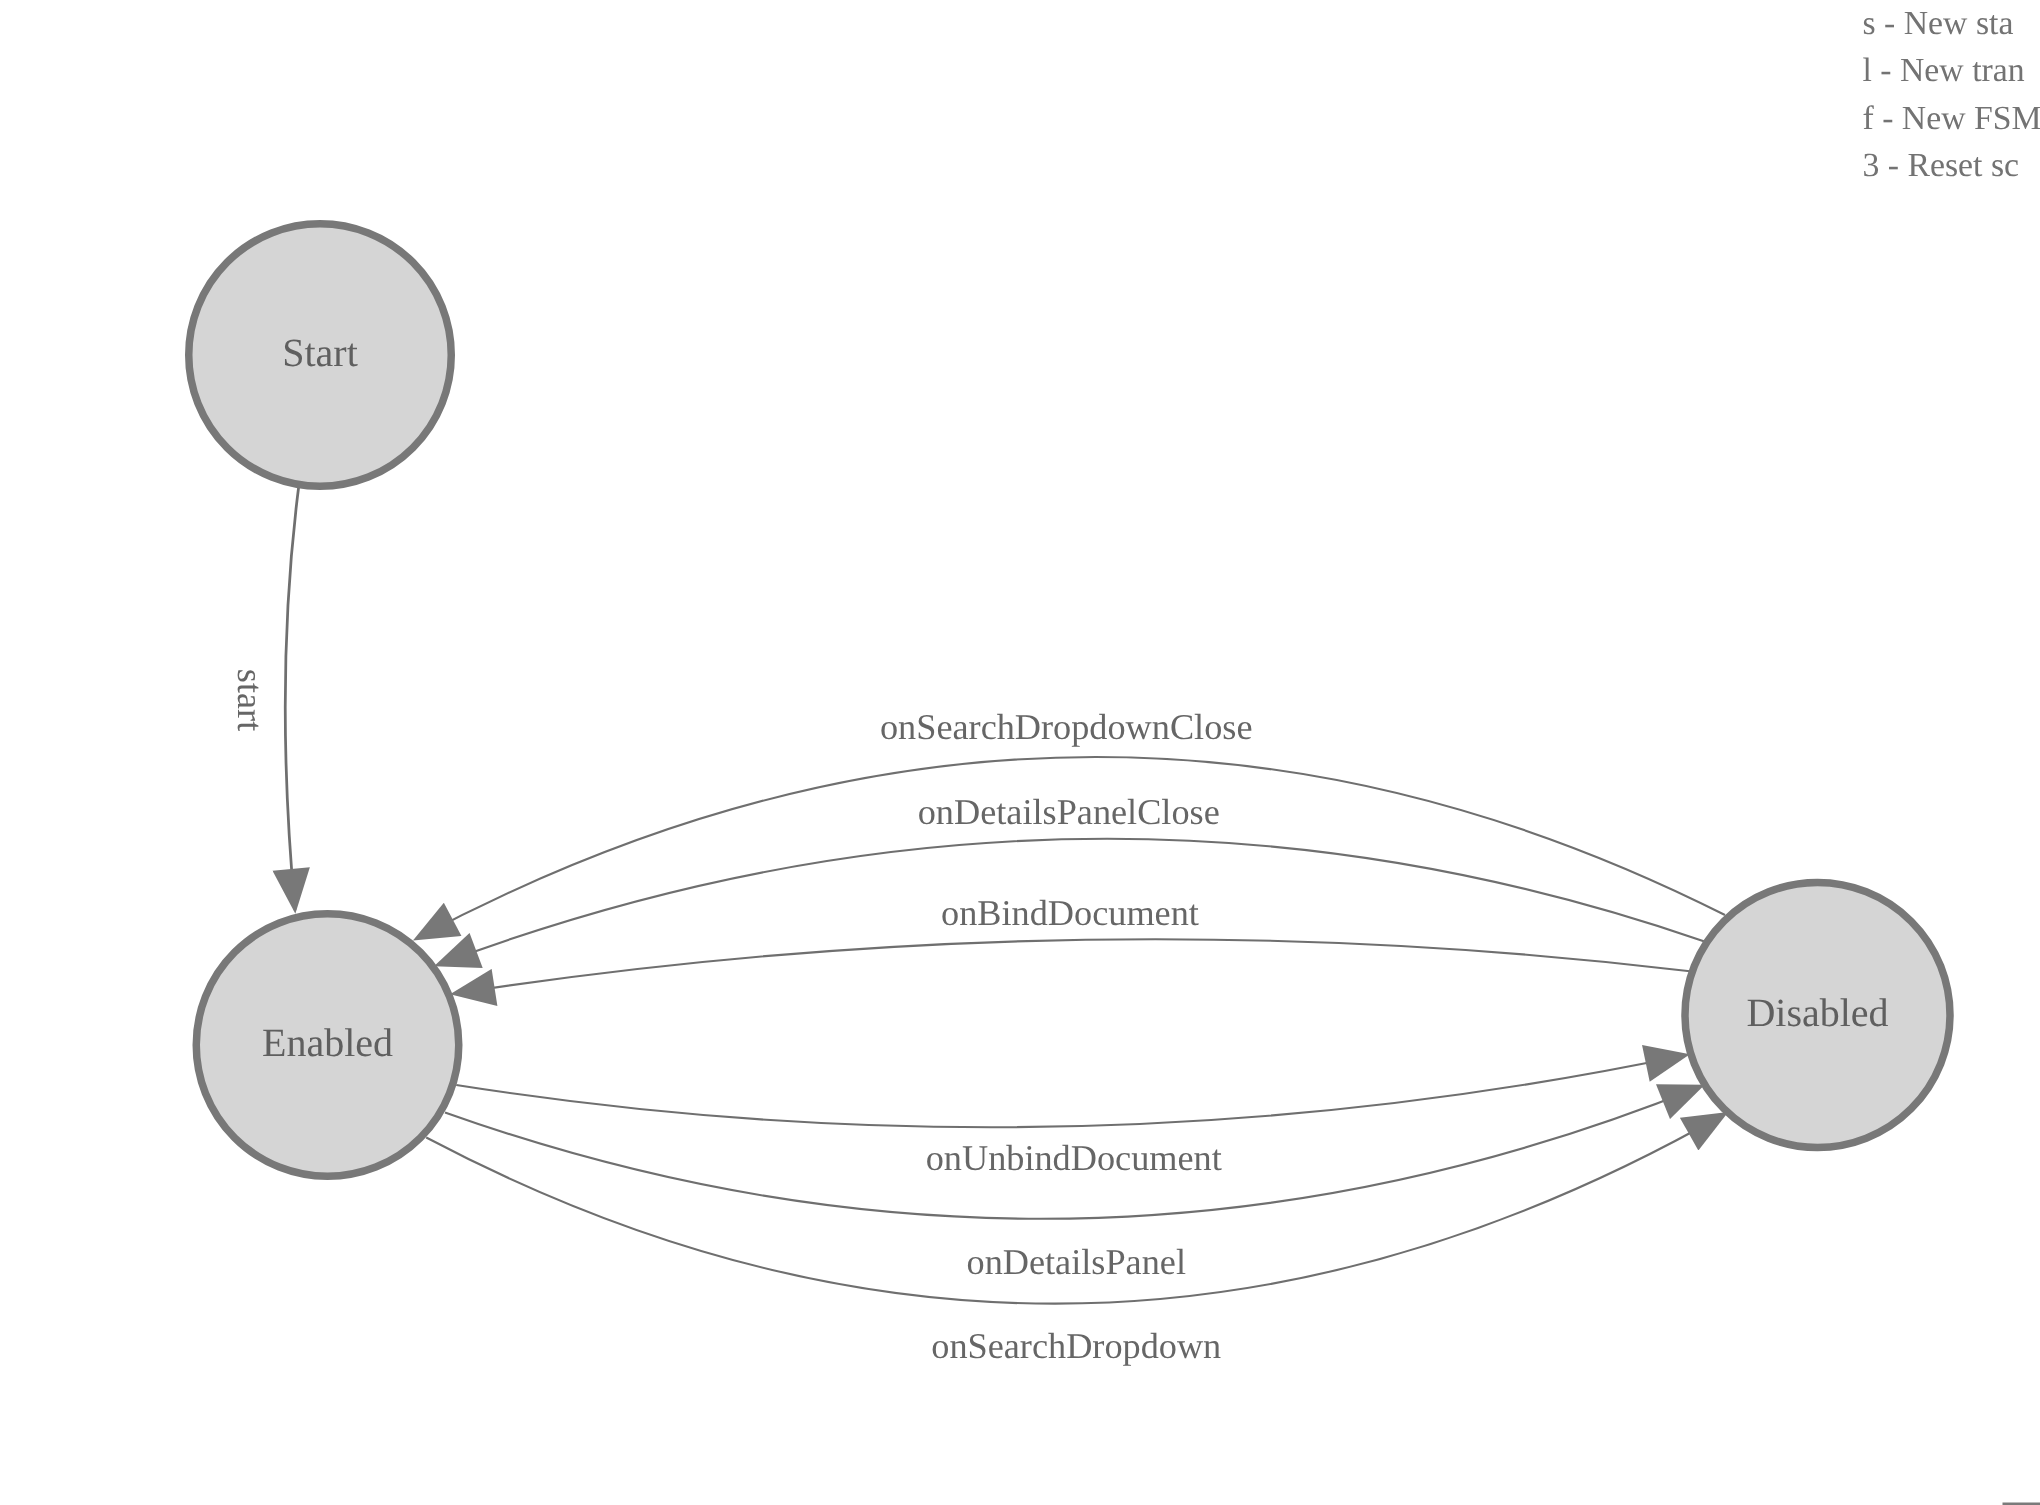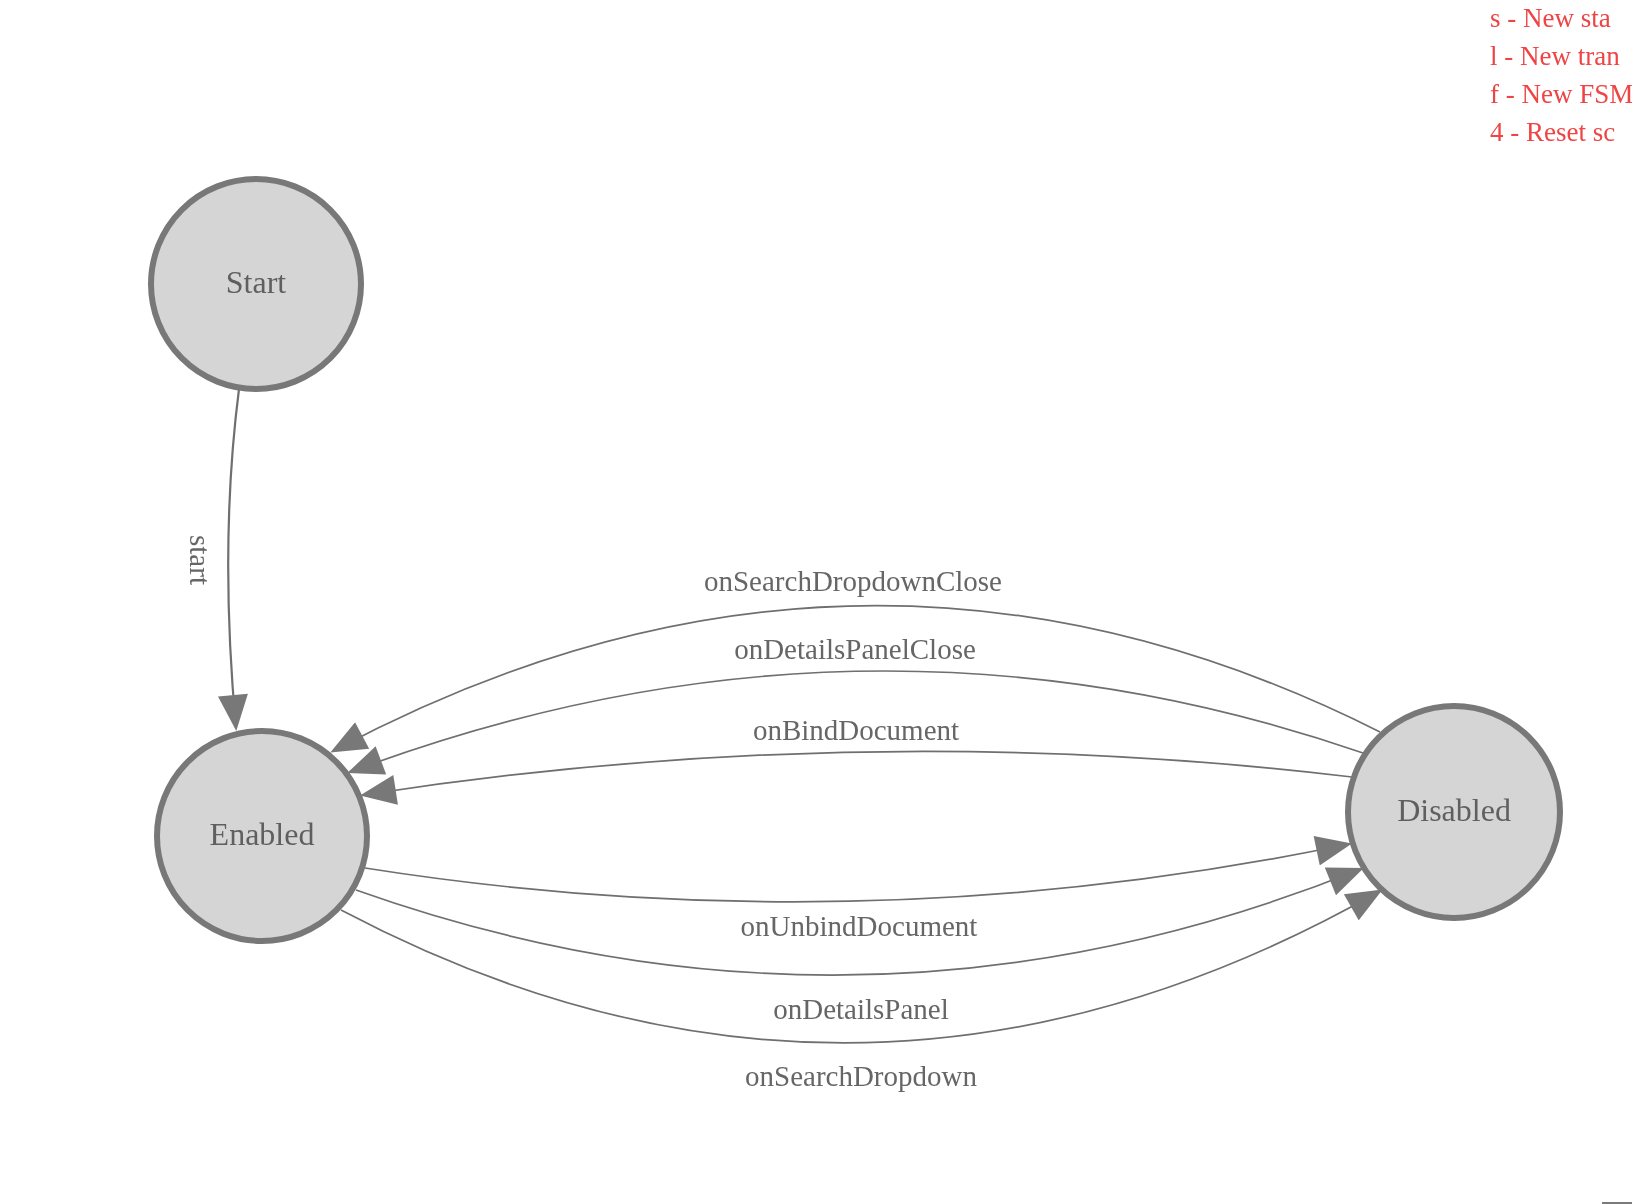--- a/index.html
+++ b/index.html
@@ -44,21 +44,21 @@
   #fsm-svg text.edge-label {
     font-size: 29px;
     fill: #666666;
   }
   .legend {
     position: absolute;
     left: 1490px;
     top: -1px;
     font-size: 27px;
     line-height: 38px;
-    color: #ef4444;
+    color: #737373;
     white-space: nowrap;
   }
   .corner-mark {
     position: absolute;
     left: 1602px;
     top: 1172px;
     width: 30px;
     height: 30px;
     border-right: 4px solid #7a7a7a;
     border-bottom: 4px solid #7a7a7a;
@@ -105,16 +105,16 @@
   <g>
     <circle class="state" cx="1454" cy="812" r="106"></circle>
     <text class="state-label" x="1454" y="821">Disabled</text>
   </g>
 </svg>
 
 <div class="legend">
   <div>s - New sta</div>
   <div>l - New tran</div>
   <div>f - New FSM</div>
-  <div>4 - Reset sc</div>
+  <div>3 - Reset sc</div>
 </div>
 
 <div class="corner-mark"></div>
 
 </body></html>

